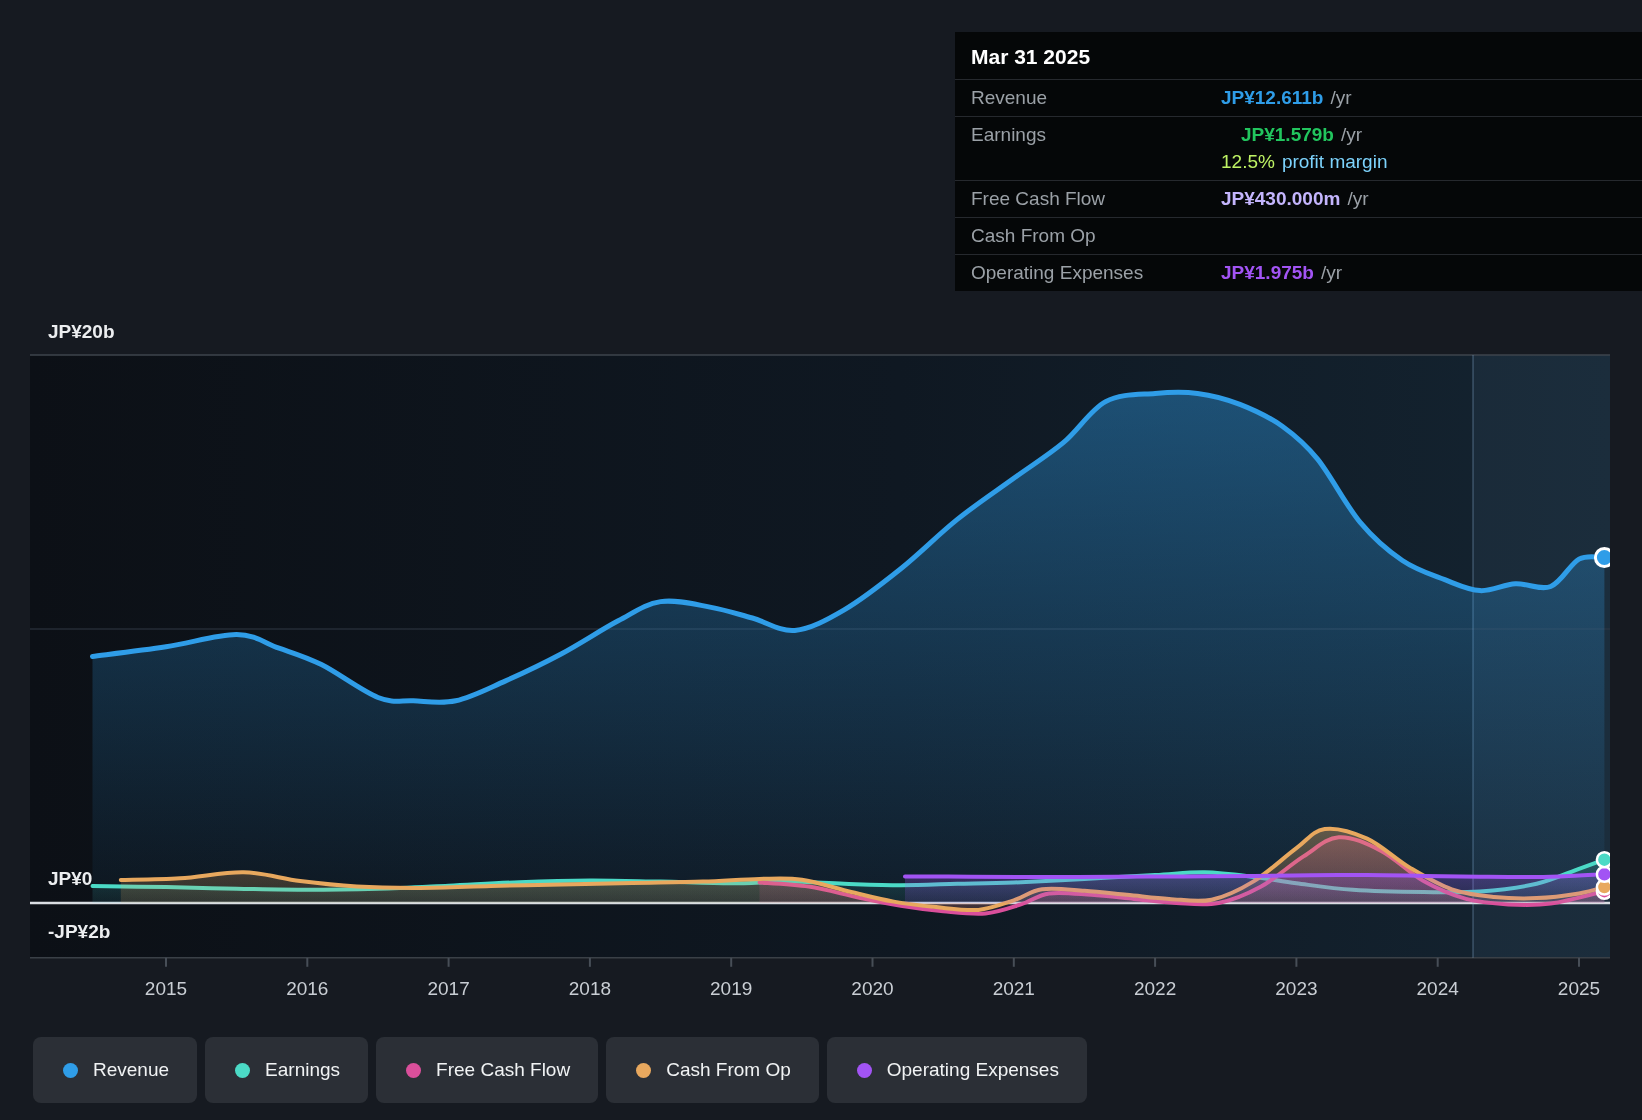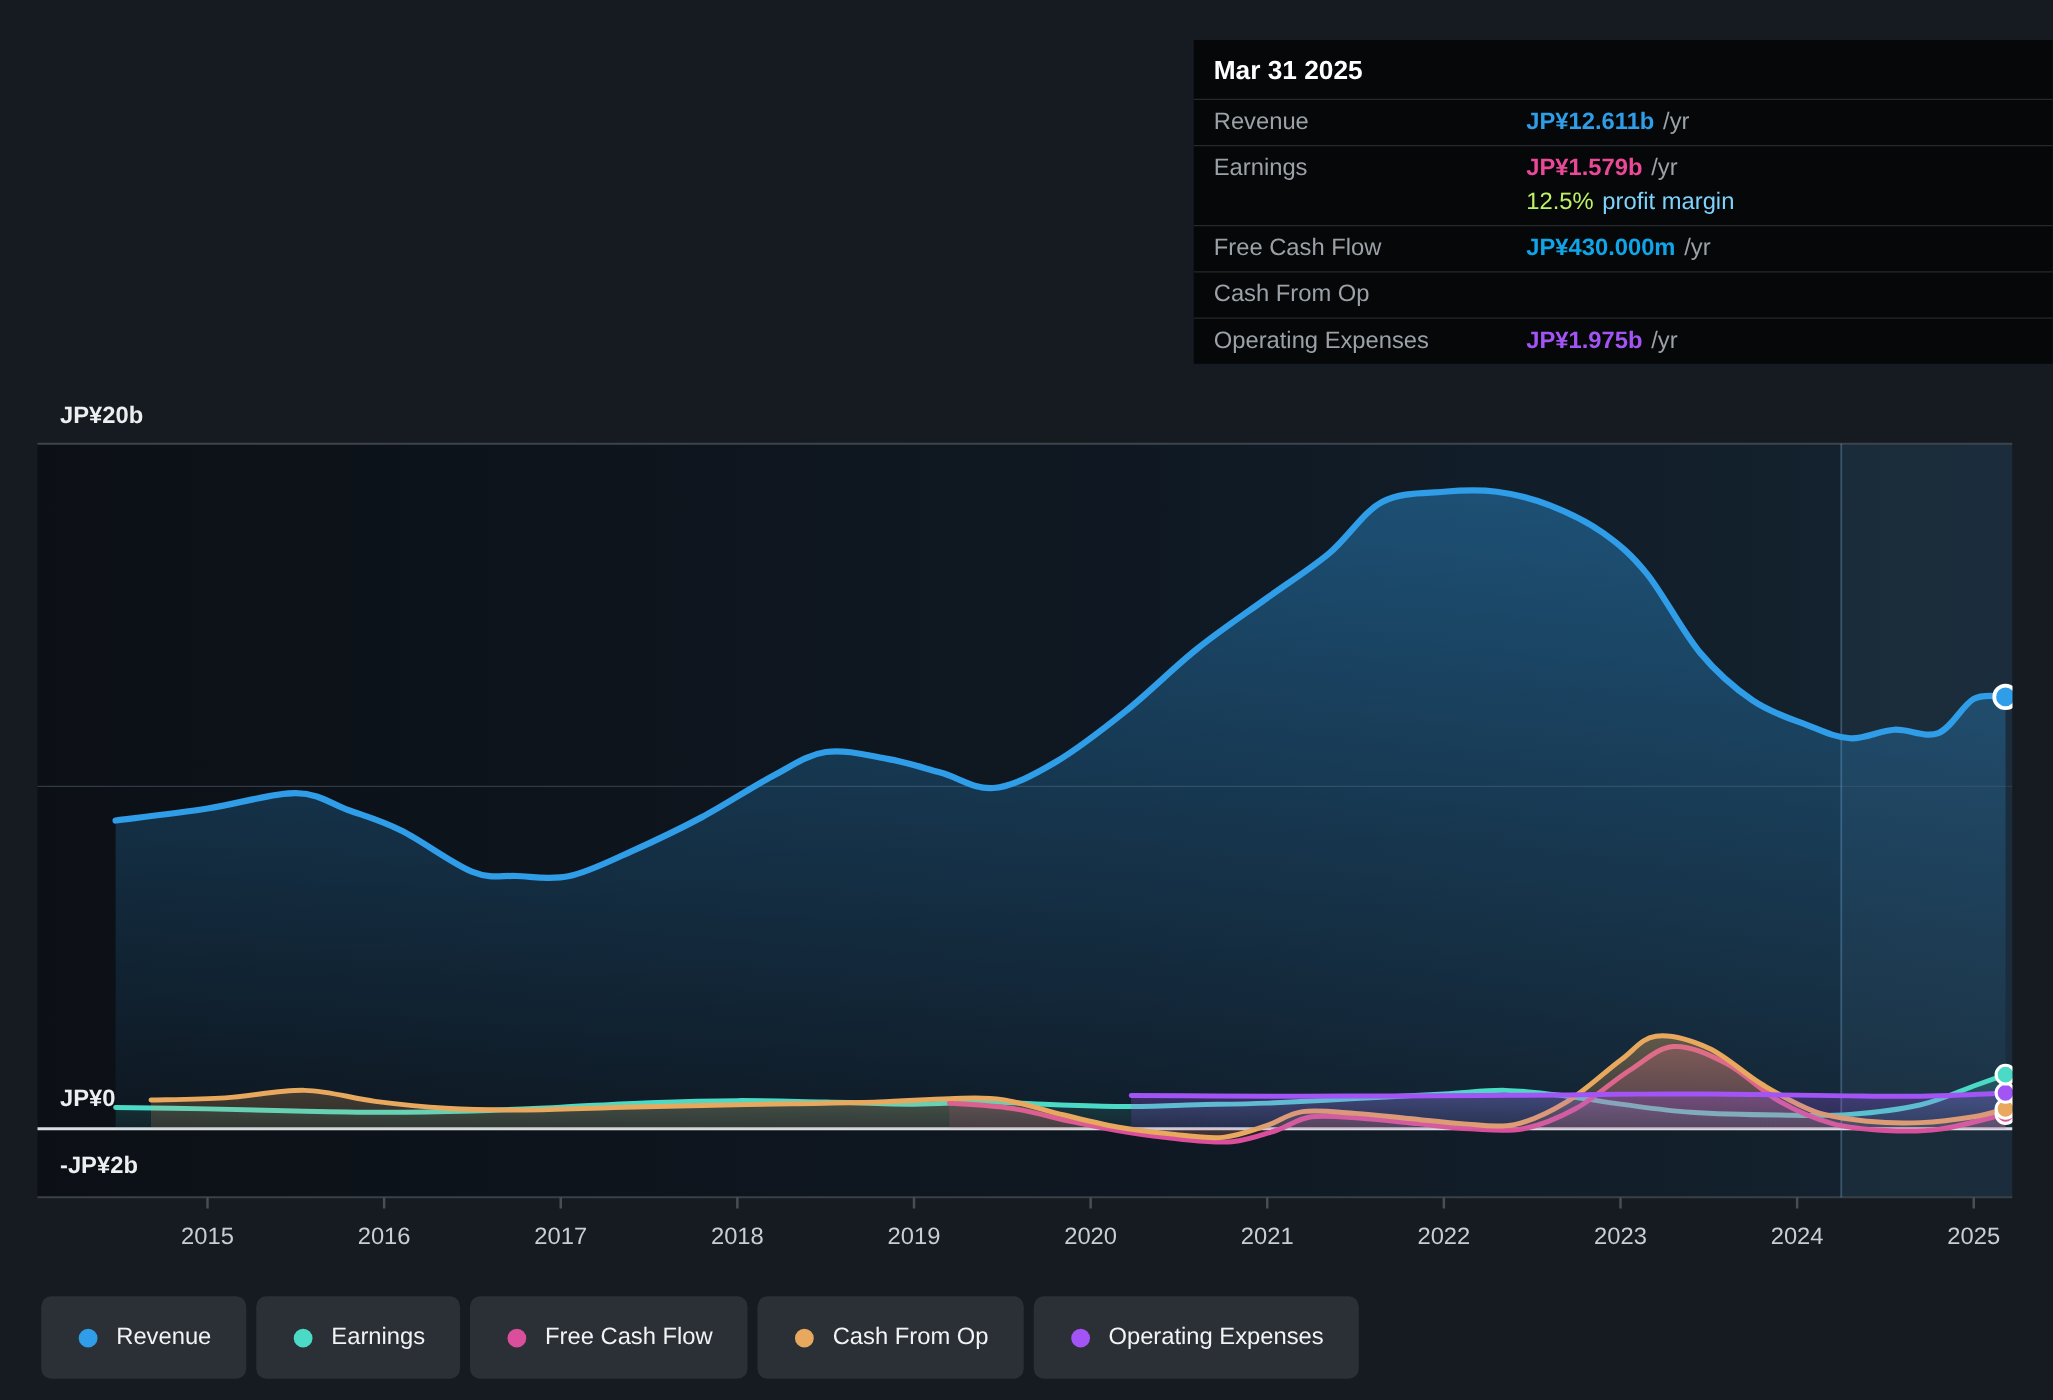--- a/index.html
+++ b/index.html
@@ -147,28 +147,28 @@
     <div class="tt-title">Mar 31 2025</div>
 
     <div class="tt-row">
       <span class="tt-label">Revenue</span>
       <span class="tt-value"><b style="color: rgb(47, 157, 232);">JP¥12.611b</b><span class="tt-unit">/yr</span></span>
     </div>
 
     <div class="tt-row">
       <span class="tt-label">Earnings</span>
       <span class="tt-value">
-        <span><b style="color: #ec4899;">JP¥1.579b</b><span class="tt-unit">/yr</span></span>
+        <span><b style="color: #22c55e; margin-left: 20px;">JP¥1.579b</b><span class="tt-unit">/yr</span></span>
         <div class="tt-margin"><b>12.5%</b><span>profit margin</span></div>
       </span>
     </div>
 
     <div class="tt-row">
       <span class="tt-label">Free Cash Flow</span>
-      <span class="tt-value"><b style="color: #0ea5e9;">JP¥430.000m</b><span class="tt-unit">/yr</span></span>
+      <span class="tt-value"><b style="color: #c4b5fd;">JP¥430.000m</b><span class="tt-unit">/yr</span></span>
     </div>
 
     <div class="tt-row">
       <span class="tt-label">Cash From Op</span>
     </div>
 
     <div class="tt-row">
       <span class="tt-label">Operating Expenses</span>
       <span class="tt-value"><b style="color: rgb(162, 84, 244);">JP¥1.975b</b><span class="tt-unit">/yr</span></span>
     </div>

